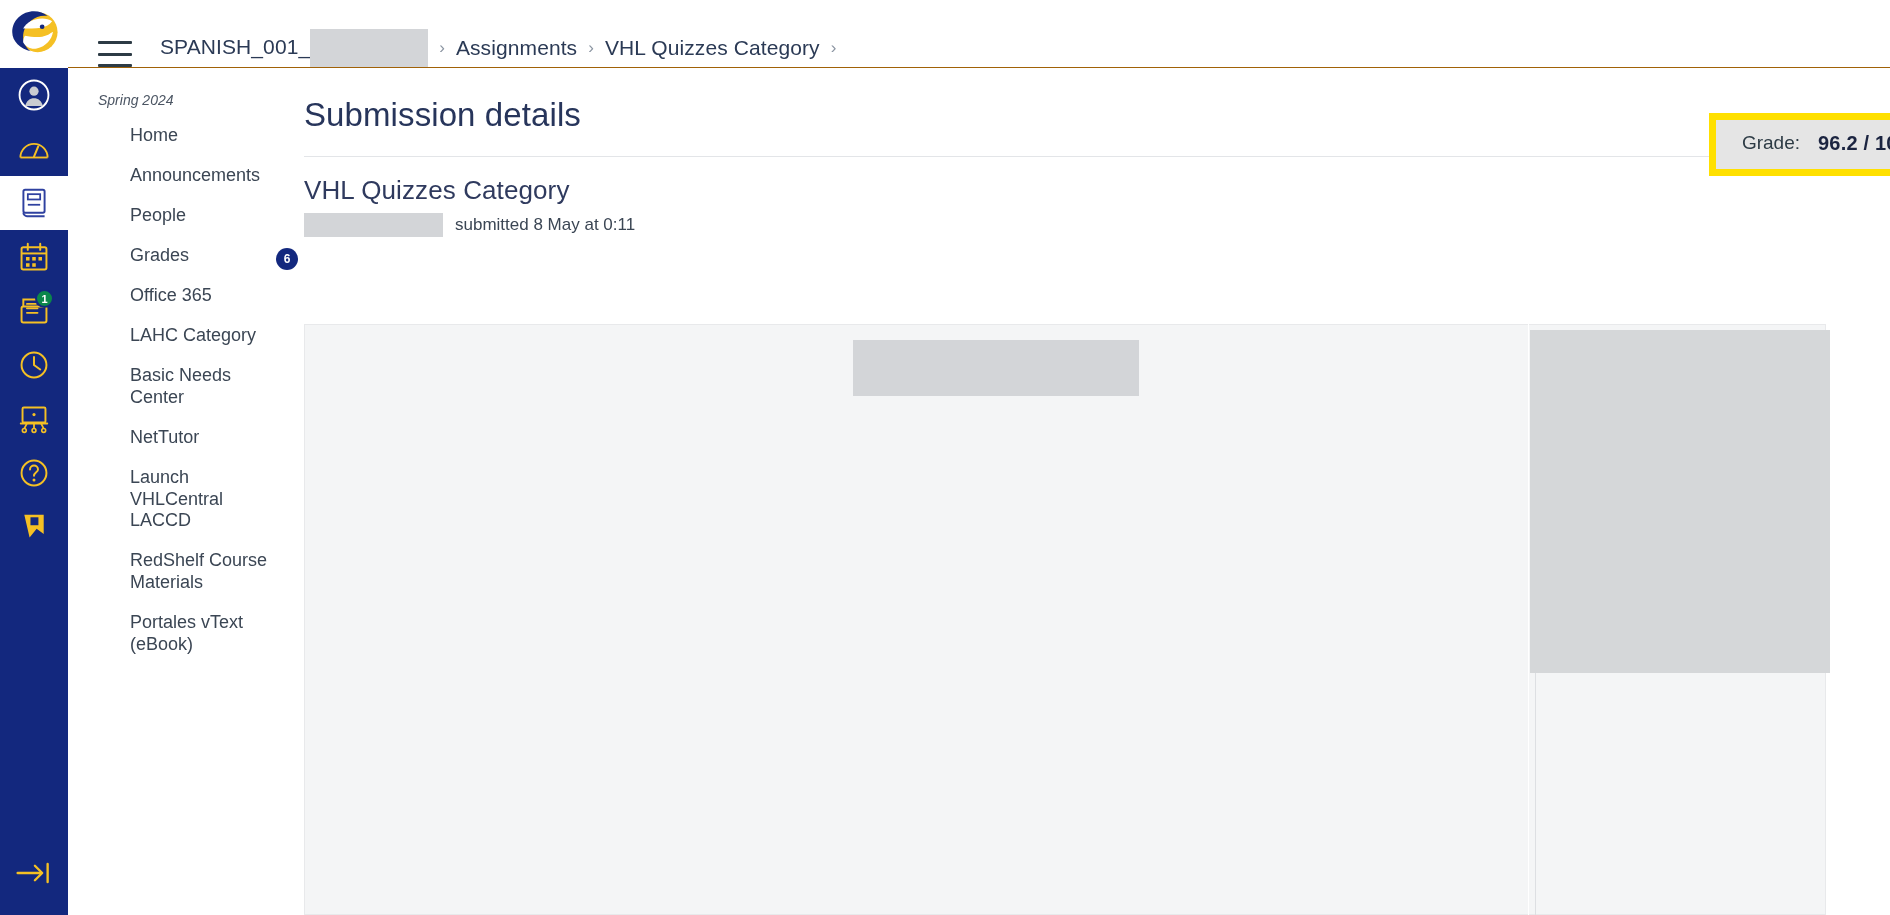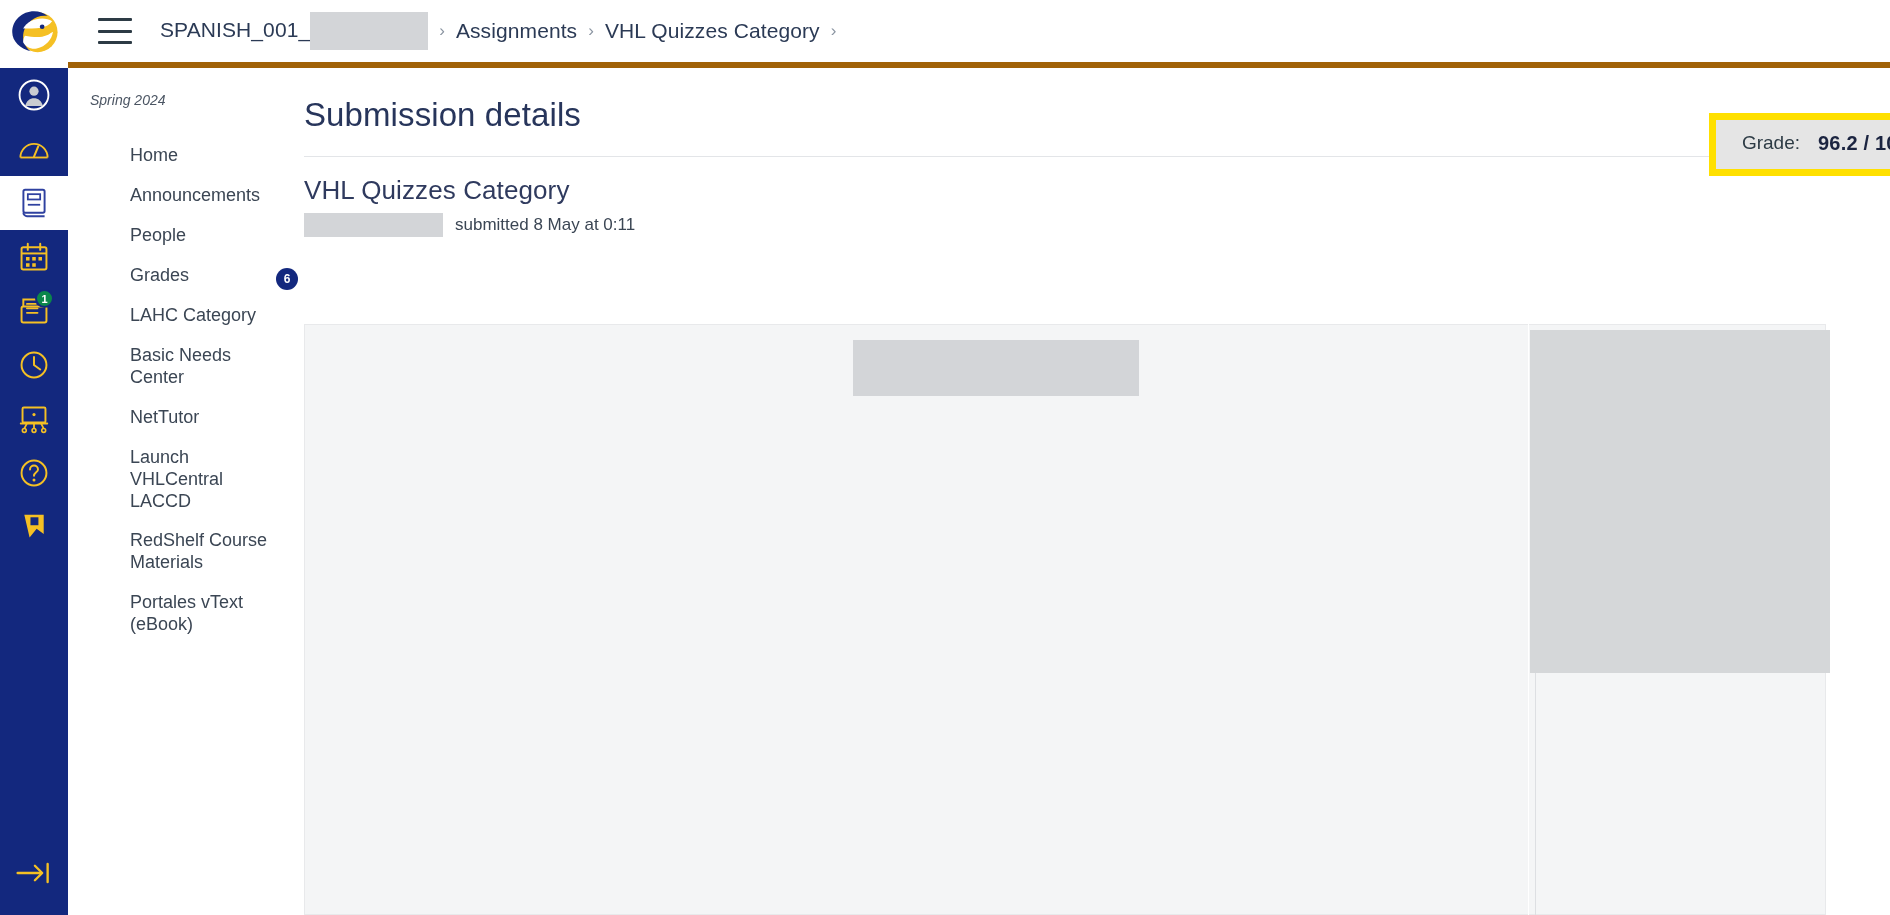--- a/index.html
+++ b/index.html
@@ -41,22 +41,22 @@
     position: absolute; bottom: 22px; left: 0;
     width: 68px; height: 40px;
     display: flex; align-items: center; justify-content: center;
   }
 
   
   #topbar {
     position: absolute; left: 68px; top: 0;
     width: 1822px; height: 68px;
     background: #ffffff;
-    display: flex; align-items: center;
-    border-bottom: 6px solid #a16207;
+    display: flex; align-items: flex-end;
+    border-bottom: 1px solid #a16207;
   }
   #hamburger {
     width: 34px; height: 26px; margin-left: 30px; margin-right: 28px;
     display: flex; flex-direction: column; justify-content: space-between;
     cursor: pointer;
   }
   #hamburger span { display: block; height: 3px; background: #2d3b45; border-radius: 1px; }
   .crumb {
     font-size: 21px; color: #2b3a55; letter-spacing: .1px;
     white-space: nowrap;
@@ -67,21 +67,21 @@
 
   
   #course-nav {
     position: absolute; left: 68px; top: 68px;
     width: 236px; height: 847px;
     background: #ffffff;
     padding-top: 24px;
   }
   #term-label {
     font-style: italic; font-size: 14px; color: #4b5563;
-    padding-left: 22px; margin-bottom: 28px;
+    padding-left: 30px; margin-bottom: 8px;
   }
   .cnav-item {
     display: block; padding: 9px 22px 9px 18px;
     font-size: 18px; color: #3b4654; line-height: 1.22;
     text-decoration: none; position: relative; cursor: pointer; margin-left: 44px;
   }
   .cnav-item .lbl { display: inline-block; max-width: 165px; }
   .cnav-badge {
     position: absolute; right: 6px; top: 12px;
     background: #13287e; color: #fff;
@@ -289,20 +289,23 @@
       <span class="lbl">Announcements</span>
     </a>
     <a class="cnav-item">
       <span class="lbl">People</span>
     </a>
     <a class="cnav-item">
       <span class="lbl">Grades</span>
       <span class="cnav-badge">6</span>
     </a>
     <a class="cnav-item">
+      <span class="lbl">Office 365</span>
+    </a>
+    <a class="cnav-item">
       <span class="lbl">LAHC Category</span>
     </a>
     <a class="cnav-item">
       <span class="lbl">Basic Needs Center</span>
     </a>
     <a class="cnav-item">
       <span class="lbl">NetTutor</span>
     </a>
     <a class="cnav-item">
       <span class="lbl">Launch VHLCentral LACCD</span>

